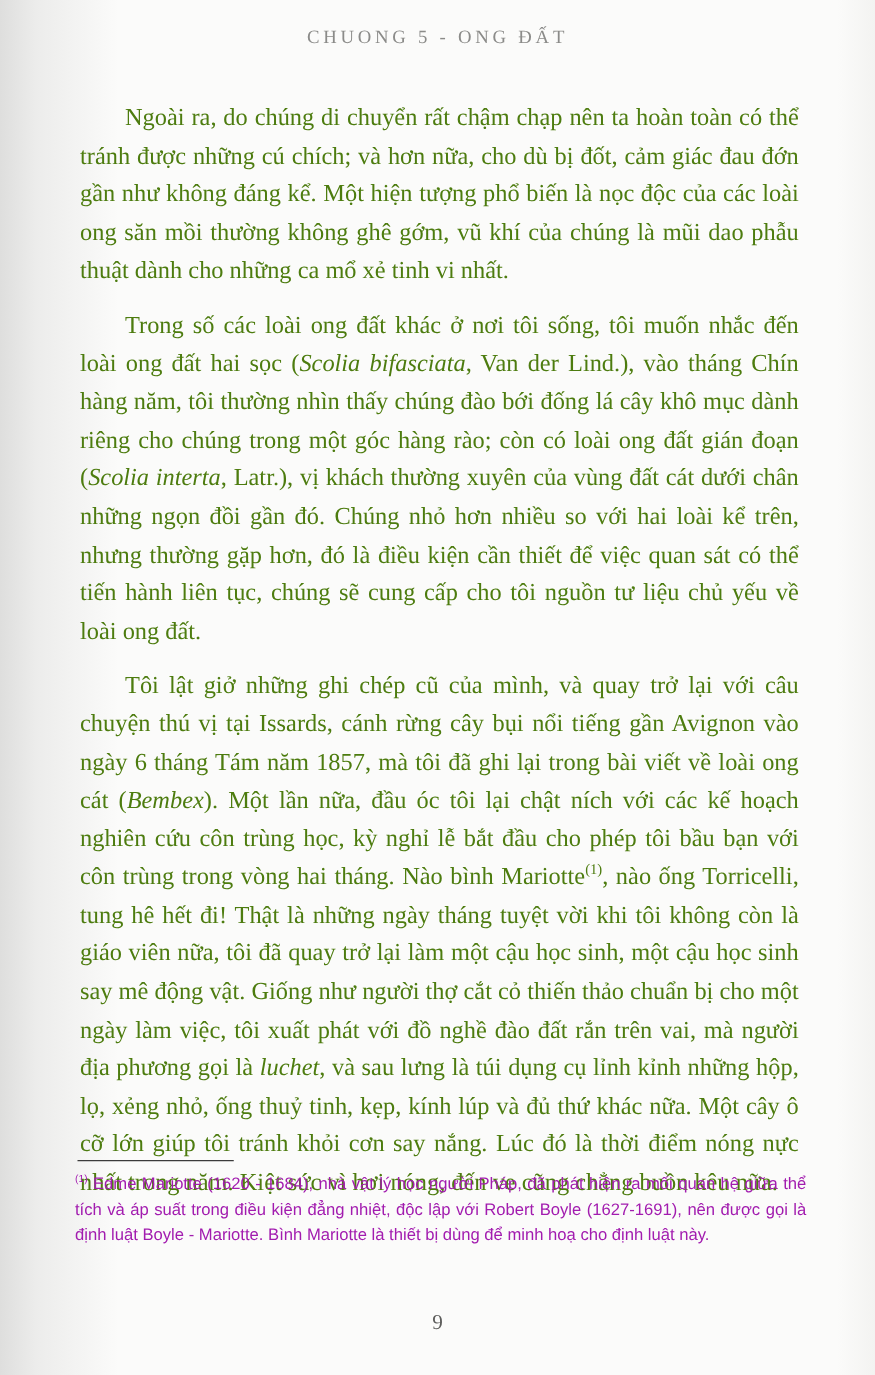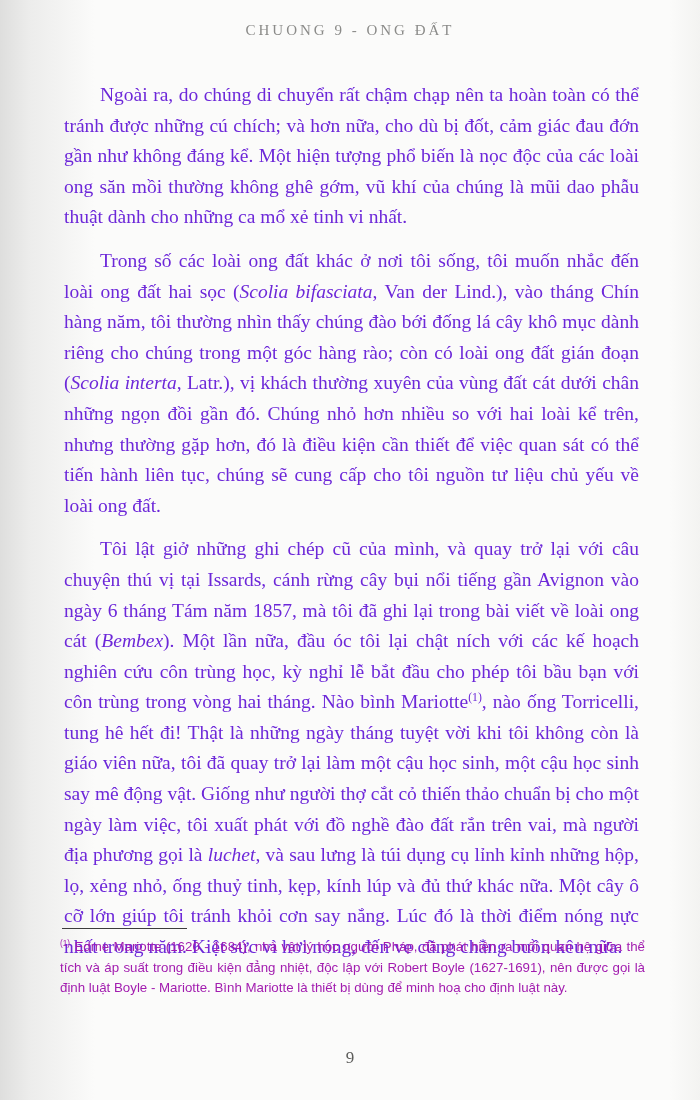--- a/index.html
+++ b/index.html
@@ -49,21 +49,21 @@
     top: 80px;
     left: 64px;
     width: 575px;
   }
   .body-text p {
     margin: 0 0 13px 0;
     font-size: 19.5px;
     line-height: 30.6px;
     text-align: justify;
     text-indent: 36px;
-    color: #6d28d9;
+    color: #4d7c0f;
   }
   .body-text i { }
   sup.fn-ref {
     font-size: 0.60em;
     line-height: 0;
     vertical-align: super;
     letter-spacing: 0;
   }
   .footnote-block {
     position: absolute;
@@ -98,21 +98,21 @@
     font-size: 17px;
     color: #5d5d5b;
     font-family: "Liberation Serif", serif;
   }
 </style>
 </head>
 <body>
 
 <div class="page">
 
-  <div class="running-head">CHUONG 9 - ONG ĐẤT</div>
+  <div class="running-head">CHUONG 5 - ONG ĐẤT</div>
 
   <div class="body-text">
       <p><span>Ngoài ra, do chúng di chuyển rất chậm chạp nên ta hoàn toàn có thể tránh được những cú chích; và hơn nữa, cho dù bị đốt, cảm giác đau đớn gần như không đáng kể. Một hiện tượng phổ biến là nọc độc của các loài ong săn mồi thường không ghê gớm, vũ khí của chúng là mũi dao phẫu thuật dành cho những ca mổ xẻ tinh vi nhất.</span></p>
       <p><span>Trong số các loài ong đất khác ở nơi tôi sống, tôi muốn nhắc đến loài ong đất hai sọc (</span><i>Scolia bifasciata</i><span>, Van der Lind.), vào tháng Chín hàng năm, tôi thường nhìn thấy chúng đào bới đống lá cây khô mục dành riêng cho chúng trong một góc hàng rào; còn có loài ong đất gián đoạn (</span><i>Scolia interta</i><span>, Latr.), vị khách thường xuyên của vùng đất cát dưới chân những ngọn đồi gần đó. Chúng nhỏ hơn nhiều so với hai loài kể trên, nhưng thường gặp hơn, đó là điều kiện cần thiết để việc quan sát có thể tiến hành liên tục, chúng sẽ cung cấp cho tôi nguồn tư liệu chủ yếu về loài ong đất.</span></p>
       <p><span>Tôi lật giở những ghi chép cũ của mình, và quay trở lại với câu chuyện thú vị tại Issards, cánh rừng cây bụi nổi tiếng gần Avignon vào ngày 6 tháng Tám năm 1857, mà tôi đã ghi lại trong bài viết về loài ong cát (</span><i>Bembex</i><span>). Một lần nữa, đầu óc tôi lại chật ních với các kế hoạch nghiên cứu côn trùng học, kỳ nghỉ lễ bắt đầu cho phép tôi bầu bạn với côn trùng trong vòng hai tháng. Nào bình Mariotte</span><sup class="fn-ref">(1)</sup><span>, nào ống Torricelli, tung hê hết đi! Thật là những ngày tháng tuyệt vời khi tôi không còn là giáo viên nữa, tôi đã quay trở lại làm một cậu học sinh, một cậu học sinh say mê động vật. Giống như người thợ cắt cỏ thiến thảo chuẩn bị cho một ngày làm việc, tôi xuất phát với đồ nghề đào đất rắn trên vai, mà người địa phương gọi là </span><i>luchet</i><span>, và sau lưng là túi dụng cụ lỉnh kỉnh những hộp, lọ, xẻng nhỏ, ống thuỷ tinh, kẹp, kính lúp và đủ thứ khác nữa. Một cây ô cỡ lớn giúp tôi tránh khỏi cơn say nắng. Lúc đó là thời điểm nóng nực nhất trong năm. Kiệt sức vì hơi nóng, đến ve cũng chẳng buồn kêu nữa.</span></p>
     </div>
 
   <div class="footnote-block">
     <div class="footnote-rule"></div>
     <div class="footnote-text"><sup>(1)</sup><span> Edme Mariotte (1620 - 1684), nhà vật lý học người Pháp, đã phát hiện ra mối quan hệ giữa thể tích và áp suất trong điều kiện đẳng nhiệt, độc lập với Robert Boyle (1627-1691), nên được gọi là định luật Boyle - Mariotte. Bình Mariotte là thiết bị dùng để minh hoạ cho định luật này.</span></div>

